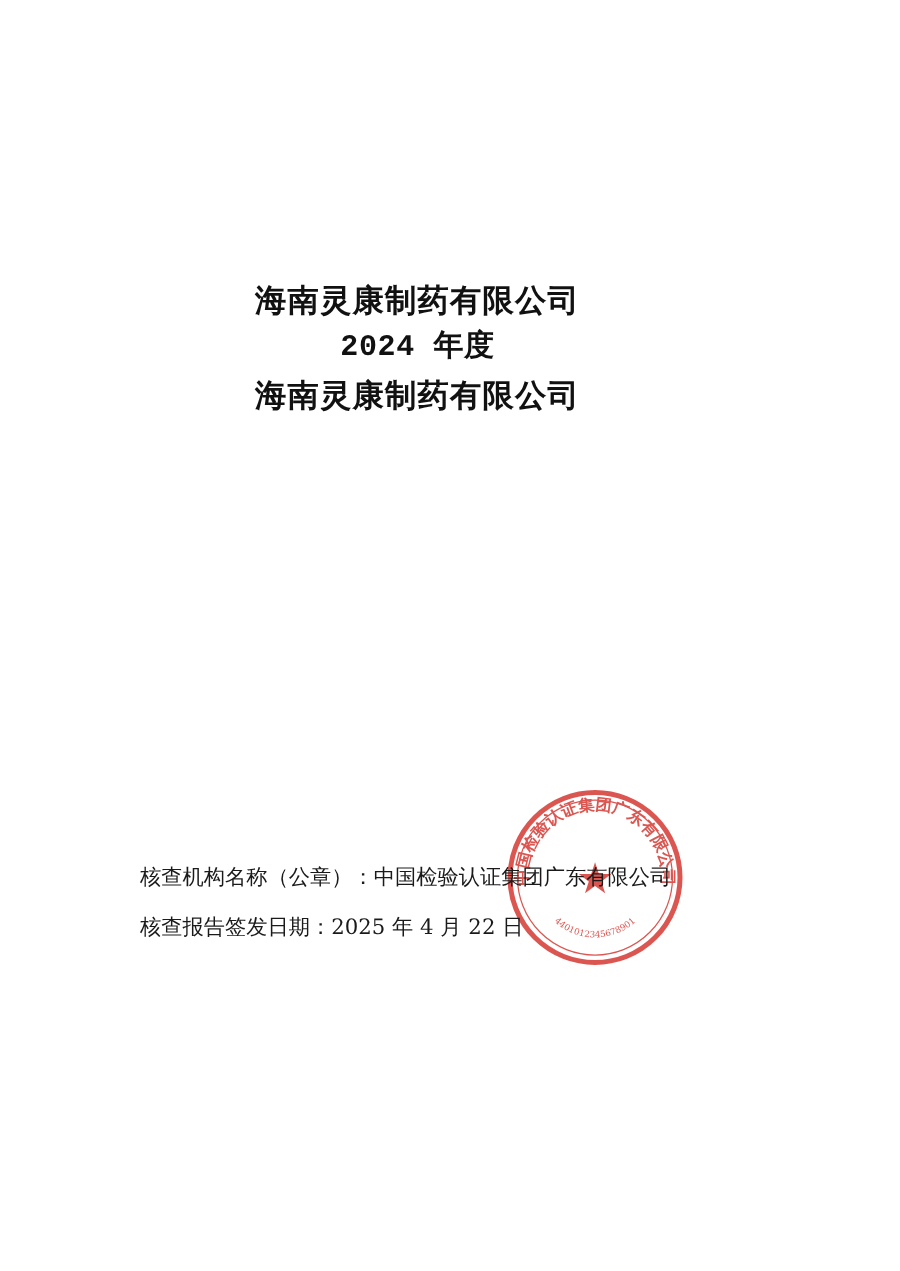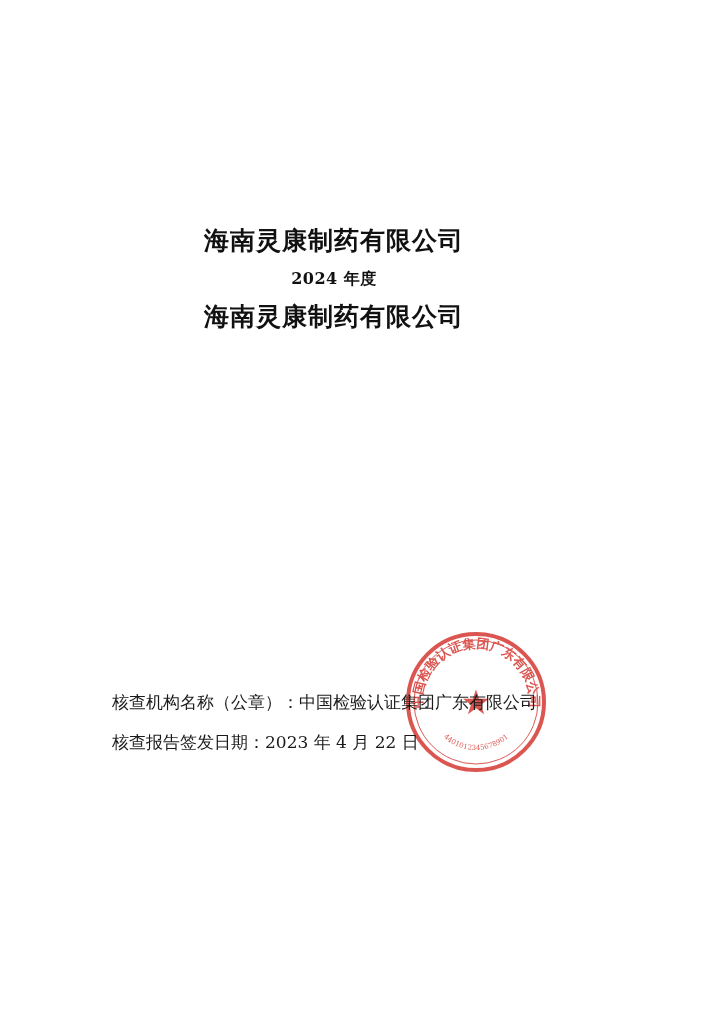--- a/index.html
+++ b/index.html
@@ -32,22 +32,23 @@
   .title-line {
     font-family: "DejaVu Serif", "Liberation Serif", serif;
     font-weight: bold;
     font-size: 25px;
     letter-spacing: 1px;
     line-height: 38px;
     color: #111111;
     white-space: nowrap;
   }
   .title-line.year {
-    font-size: 16px;
+    font-size: 24px;
     letter-spacing: 0.5px;
+    font-family: Liberation Mono, monospace;
   }
   
   .issuer-block {
     position: absolute;
     top: 682px;
     left: 112px;
     width: 520px;
   }
   .issuer-line {
     font-family: "DejaVu Serif", "Liberation Serif", serif;
@@ -107,16 +108,16 @@
       </text>
       <text class="seal-sub" text-anchor="middle">
         <textPath href="#arcBottom" startOffset="50%">4401012345678901</textPath>
       </text>
       <text x="74" y="86" text-anchor="middle" font-size="34" fill="#d4322c">★</text>
     </svg>
   </div>
 
   <div class="issuer-block">
     <div class="issuer-line">核查机构名称（公章）：中国检验认证集团广东有限公司</div>
-    <div class="issuer-line">核查报告签发日期：2023 年 4 月 22 日</div>
+    <div class="issuer-line">核查报告签发日期：2025 年 4 月 22 日</div>
   </div>
 
 </div>
 
 </body></html>

